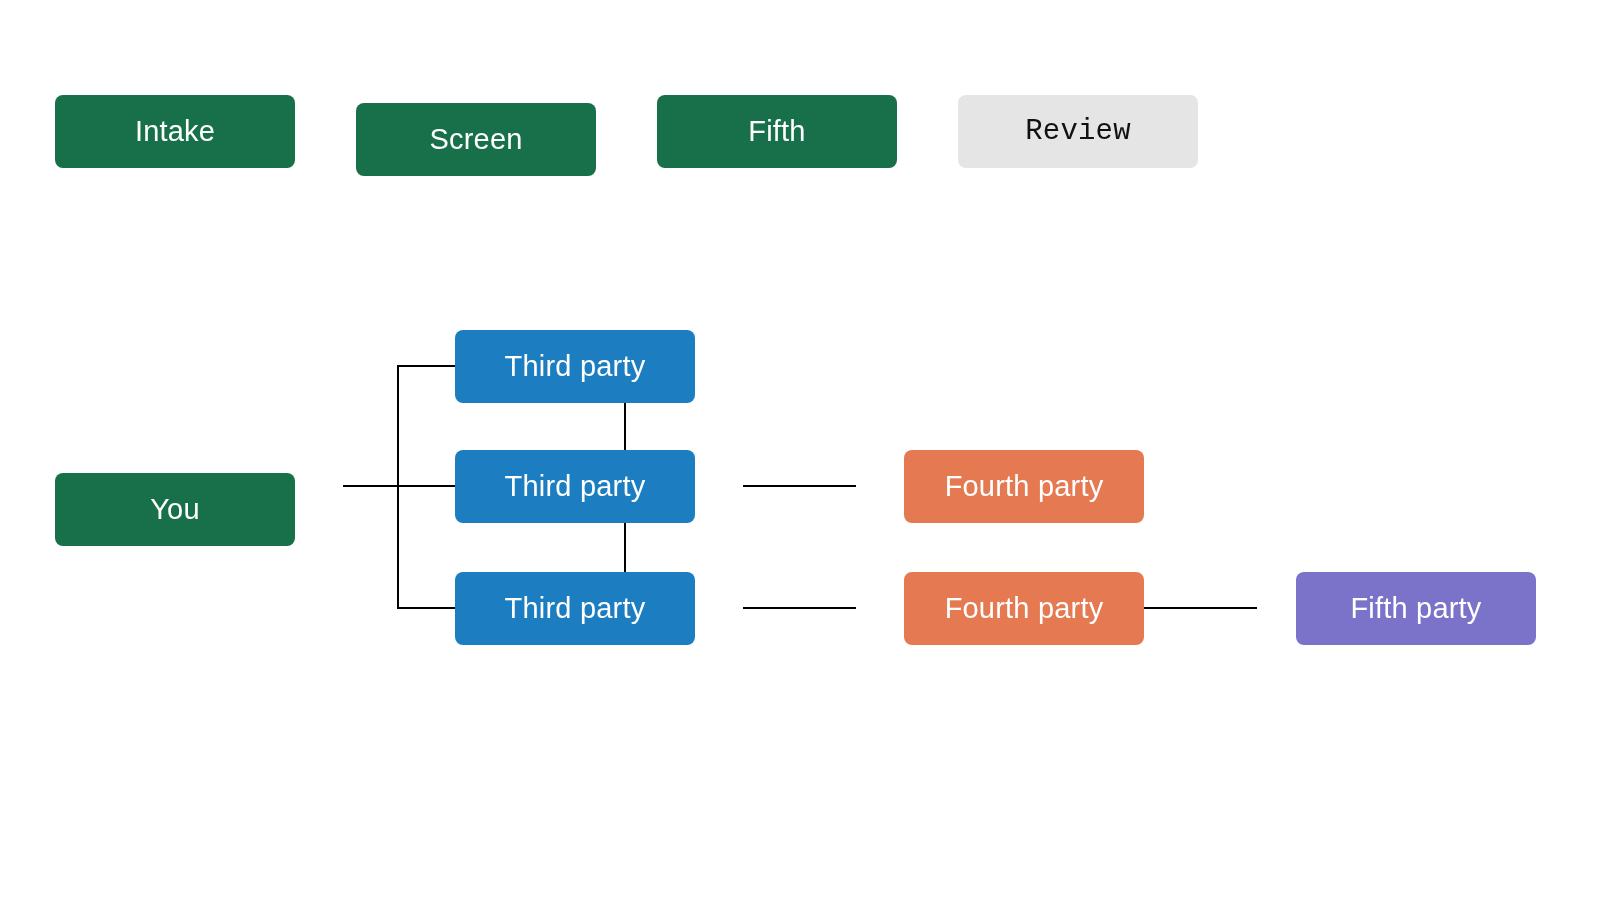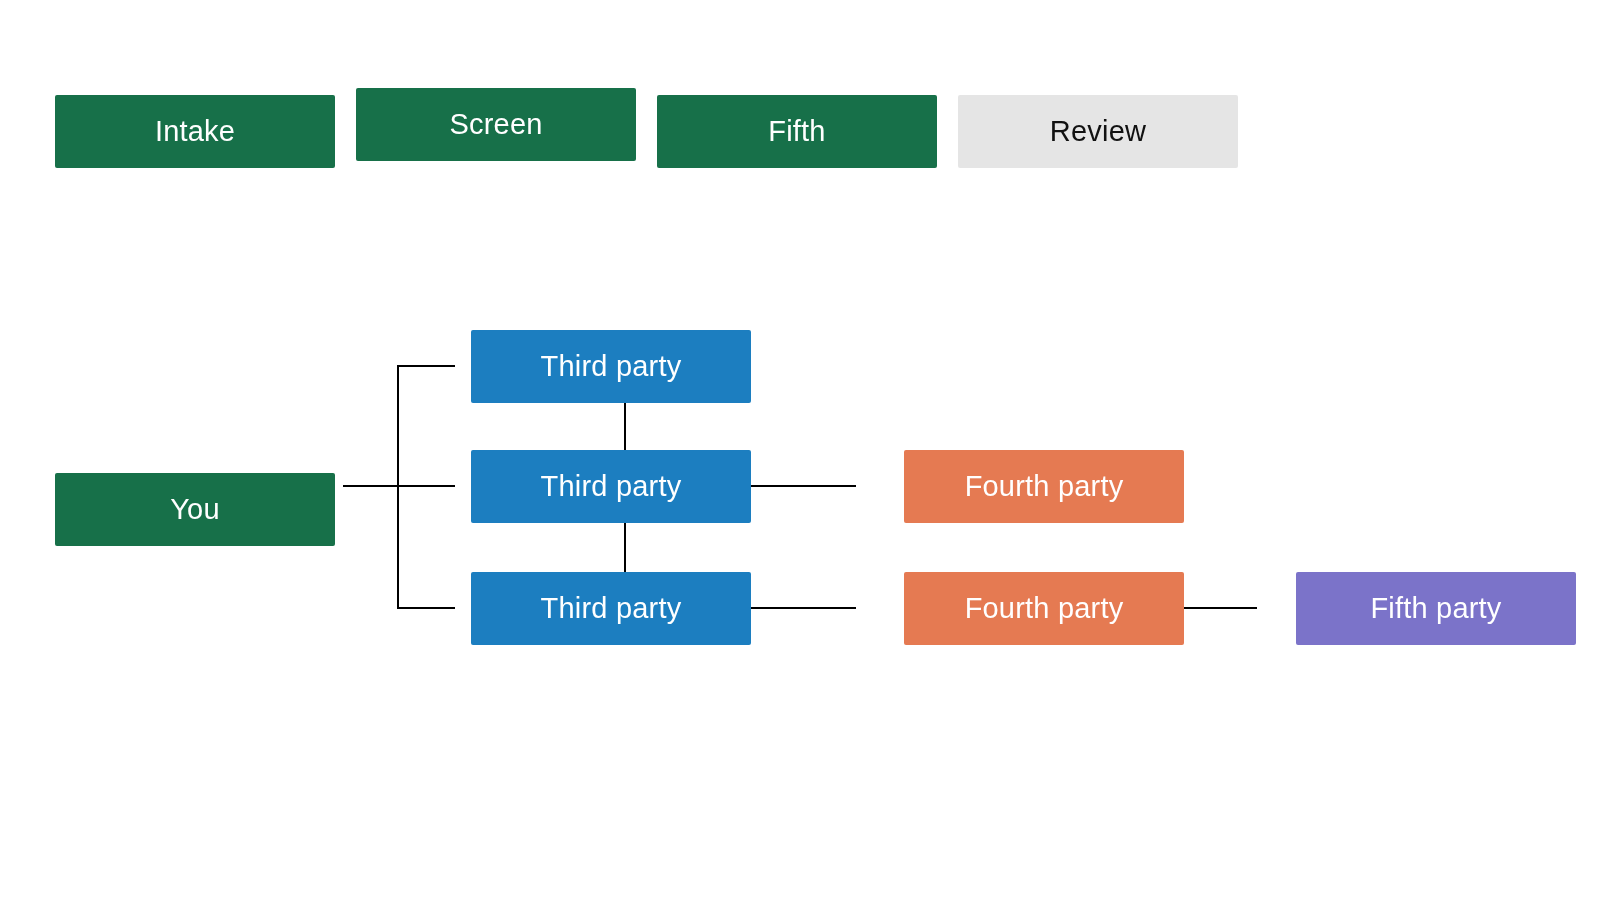--- a/index.html
+++ b/index.html
@@ -5,44 +5,44 @@
   html,body{margin:0;padding:0;background:#fff;}
   .canvas{
     position:relative;
     width:1600px;height:900px;
     background:#fff;
     font-family:"Liberation Sans", sans-serif;
     overflow:hidden;
   }
   .box{
     position:absolute;
-    width:280px;height:73px;
+    width:240px;height:73px;
     display:flex;align-items:center;justify-content:center;
     font-size:29px;
-    border-radius:2px;
+    border-radius:8px;
     box-sizing:border-box;
     letter-spacing:0.2px;
   }
   .stage-complete{background:var(--c-stage_complete);color:var(--c-text_on_color);}
   .stage-upcoming{background:var(--c-stage_upcoming);color:var(--c-text_on_gray);}
   .node-you{background:var(--c-you);color:var(--c-text_on_color);}
-  .node-third{background:var(--c-third_party);color:var(--c-text_on_color);margin-left:16px;}
+  .node-third{background:var(--c-third_party);color:var(--c-text_on_color);}
   .node-fourth{background:var(--c-fourth_party);color:var(--c-text_on_color);margin-left:48px;}
   .node-fifth{background:var(--c-fifth_party);color:var(--c-text_on_color);margin-left:39px;}
   .conn{position:absolute;background:var(--c-connector);}
 </style>
 </head>
 <body>
 
 <div class="canvas">
 
   <div class="box stage-complete" style="left:55px;  top:95px;">Intake</div>
-  <div class="box stage-complete" style="left:356px; top:88px;">Screen</div>
+  <div class="box stage-complete" style="left:356px; top:103px;">Screen</div>
   <div class="box stage-complete" style="left:657px; top:95px;">Fifth</div>
-  <div class="box stage-upcoming" style="left:958px; top:95px;">Review</div>
+  <div class="box stage-upcoming" style="left:958px; top:95px;font-family:Liberation Mono, monospace;">Review</div>
 
   <div class="conn" style="left:343px; top:485px; width:112px; height:2px;"></div>
   <div class="conn" style="left:397px; top:365px; width:2px;  height:244px;"></div>
   <div class="conn" style="left:397px; top:365px; width:58px; height:2px;"></div>
   <div class="conn" style="left:397px; top:607px; width:58px; height:2px;"></div>
   <div class="conn" style="left:624px; top:403px; width:2px;  height:47px;"></div>
   <div class="conn" style="left:624px; top:523px; width:2px;  height:49px;"></div>
   <div class="conn" style="left:743px; top:485px; width:113px; height:2px;"></div>
   <div class="conn" style="left:743px; top:607px; width:113px; height:2px;"></div>
   <div class="conn" style="left:1144px;top:607px; width:113px; height:2px;"></div>

